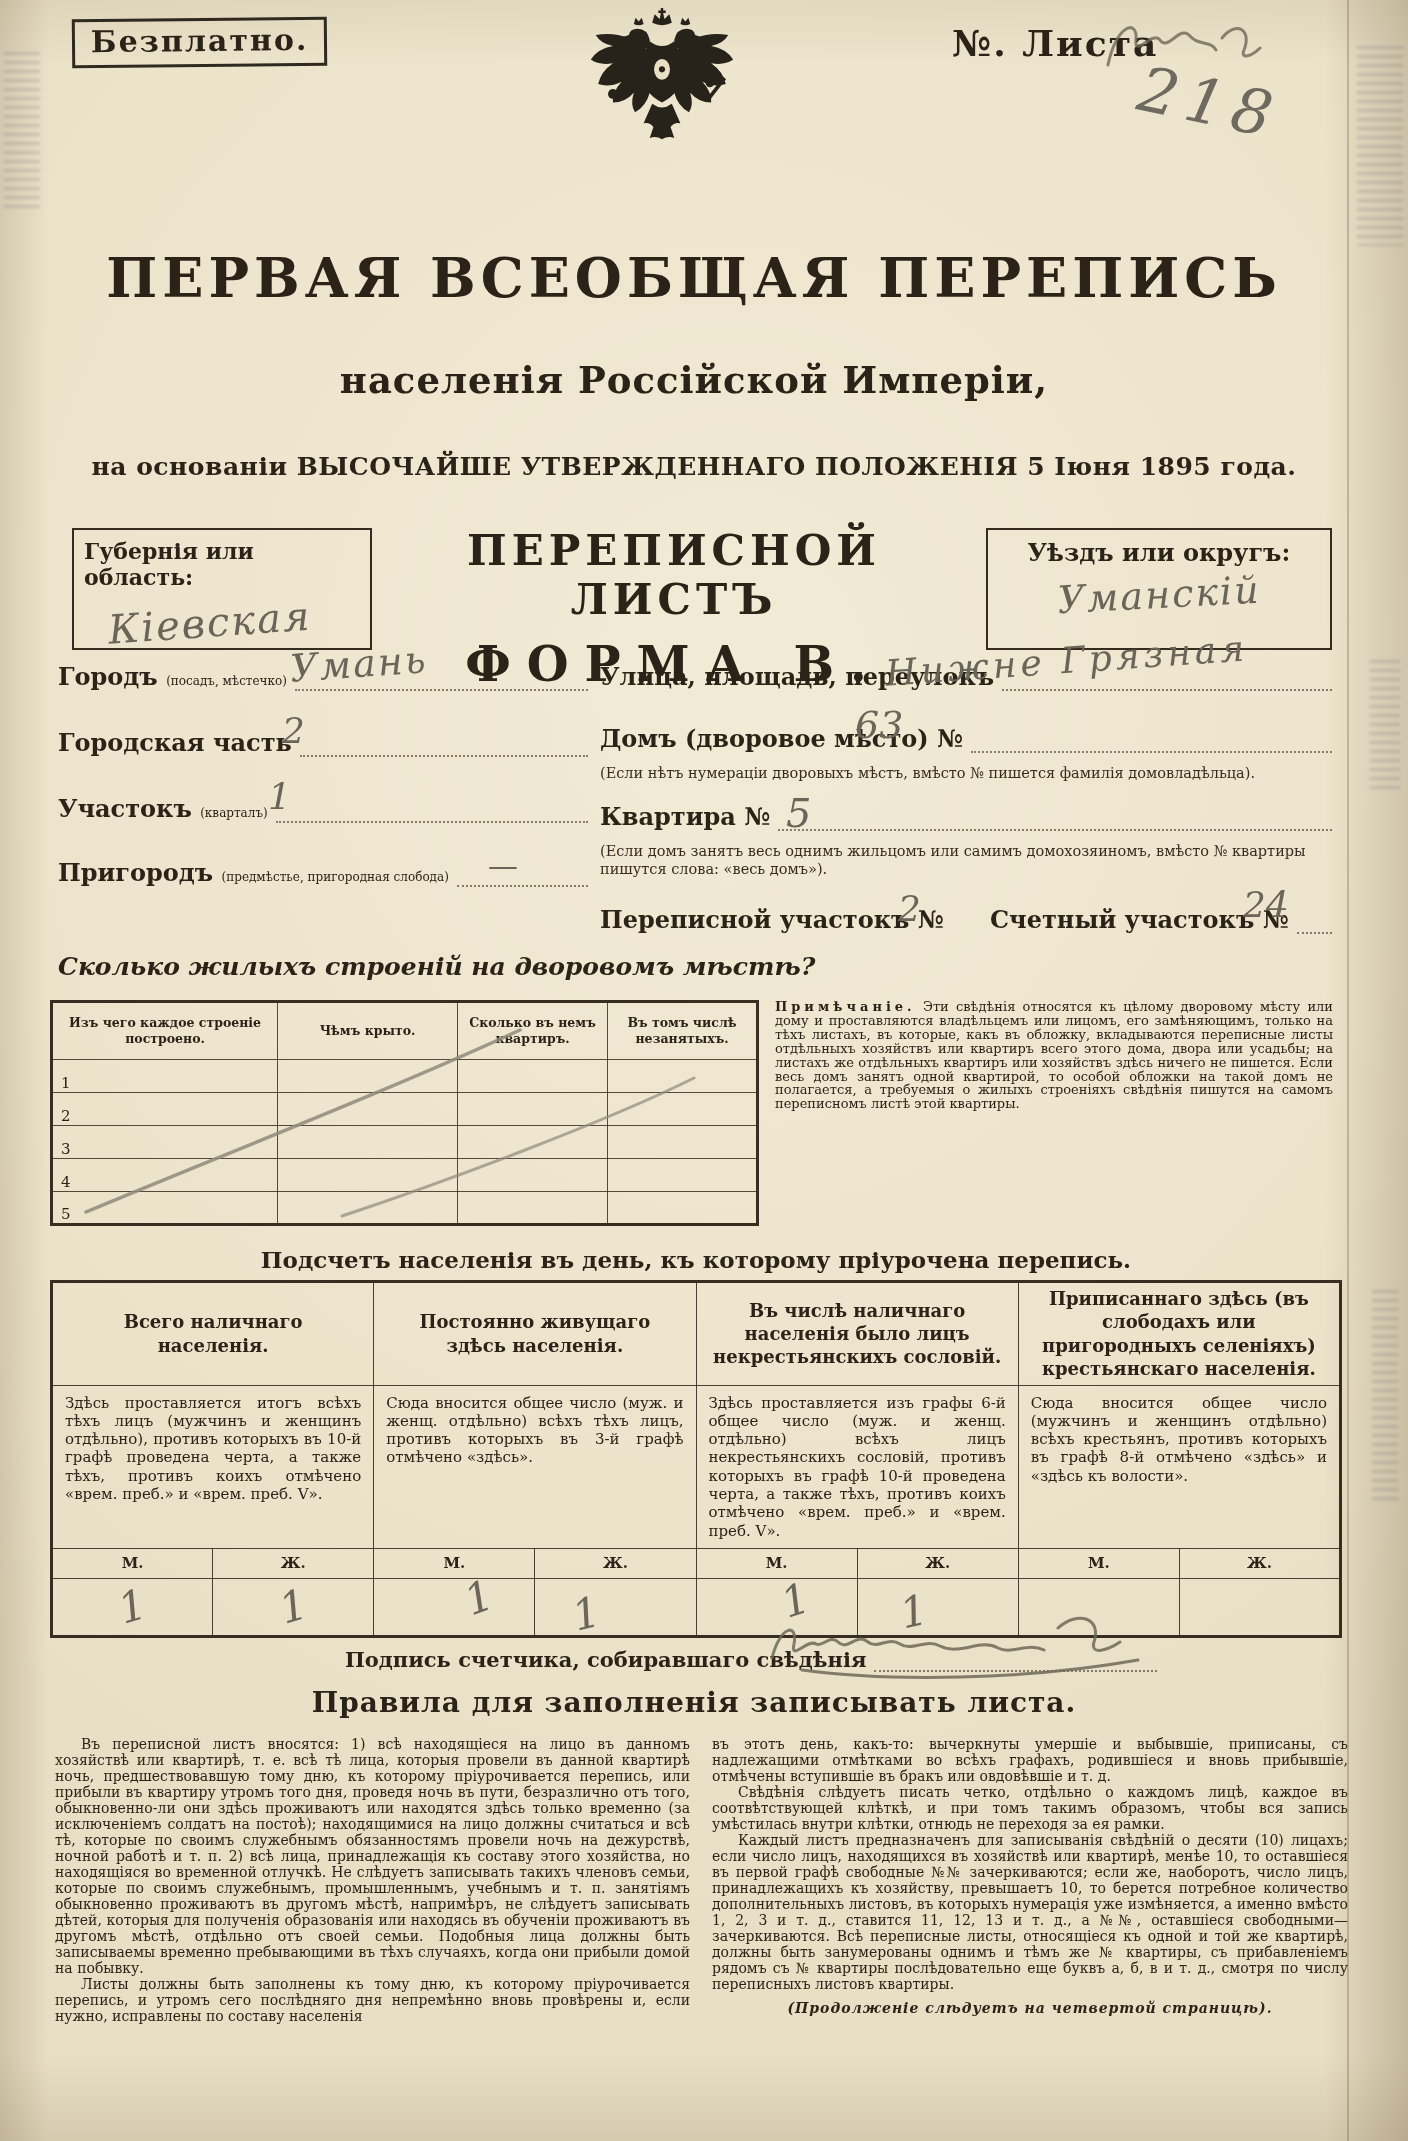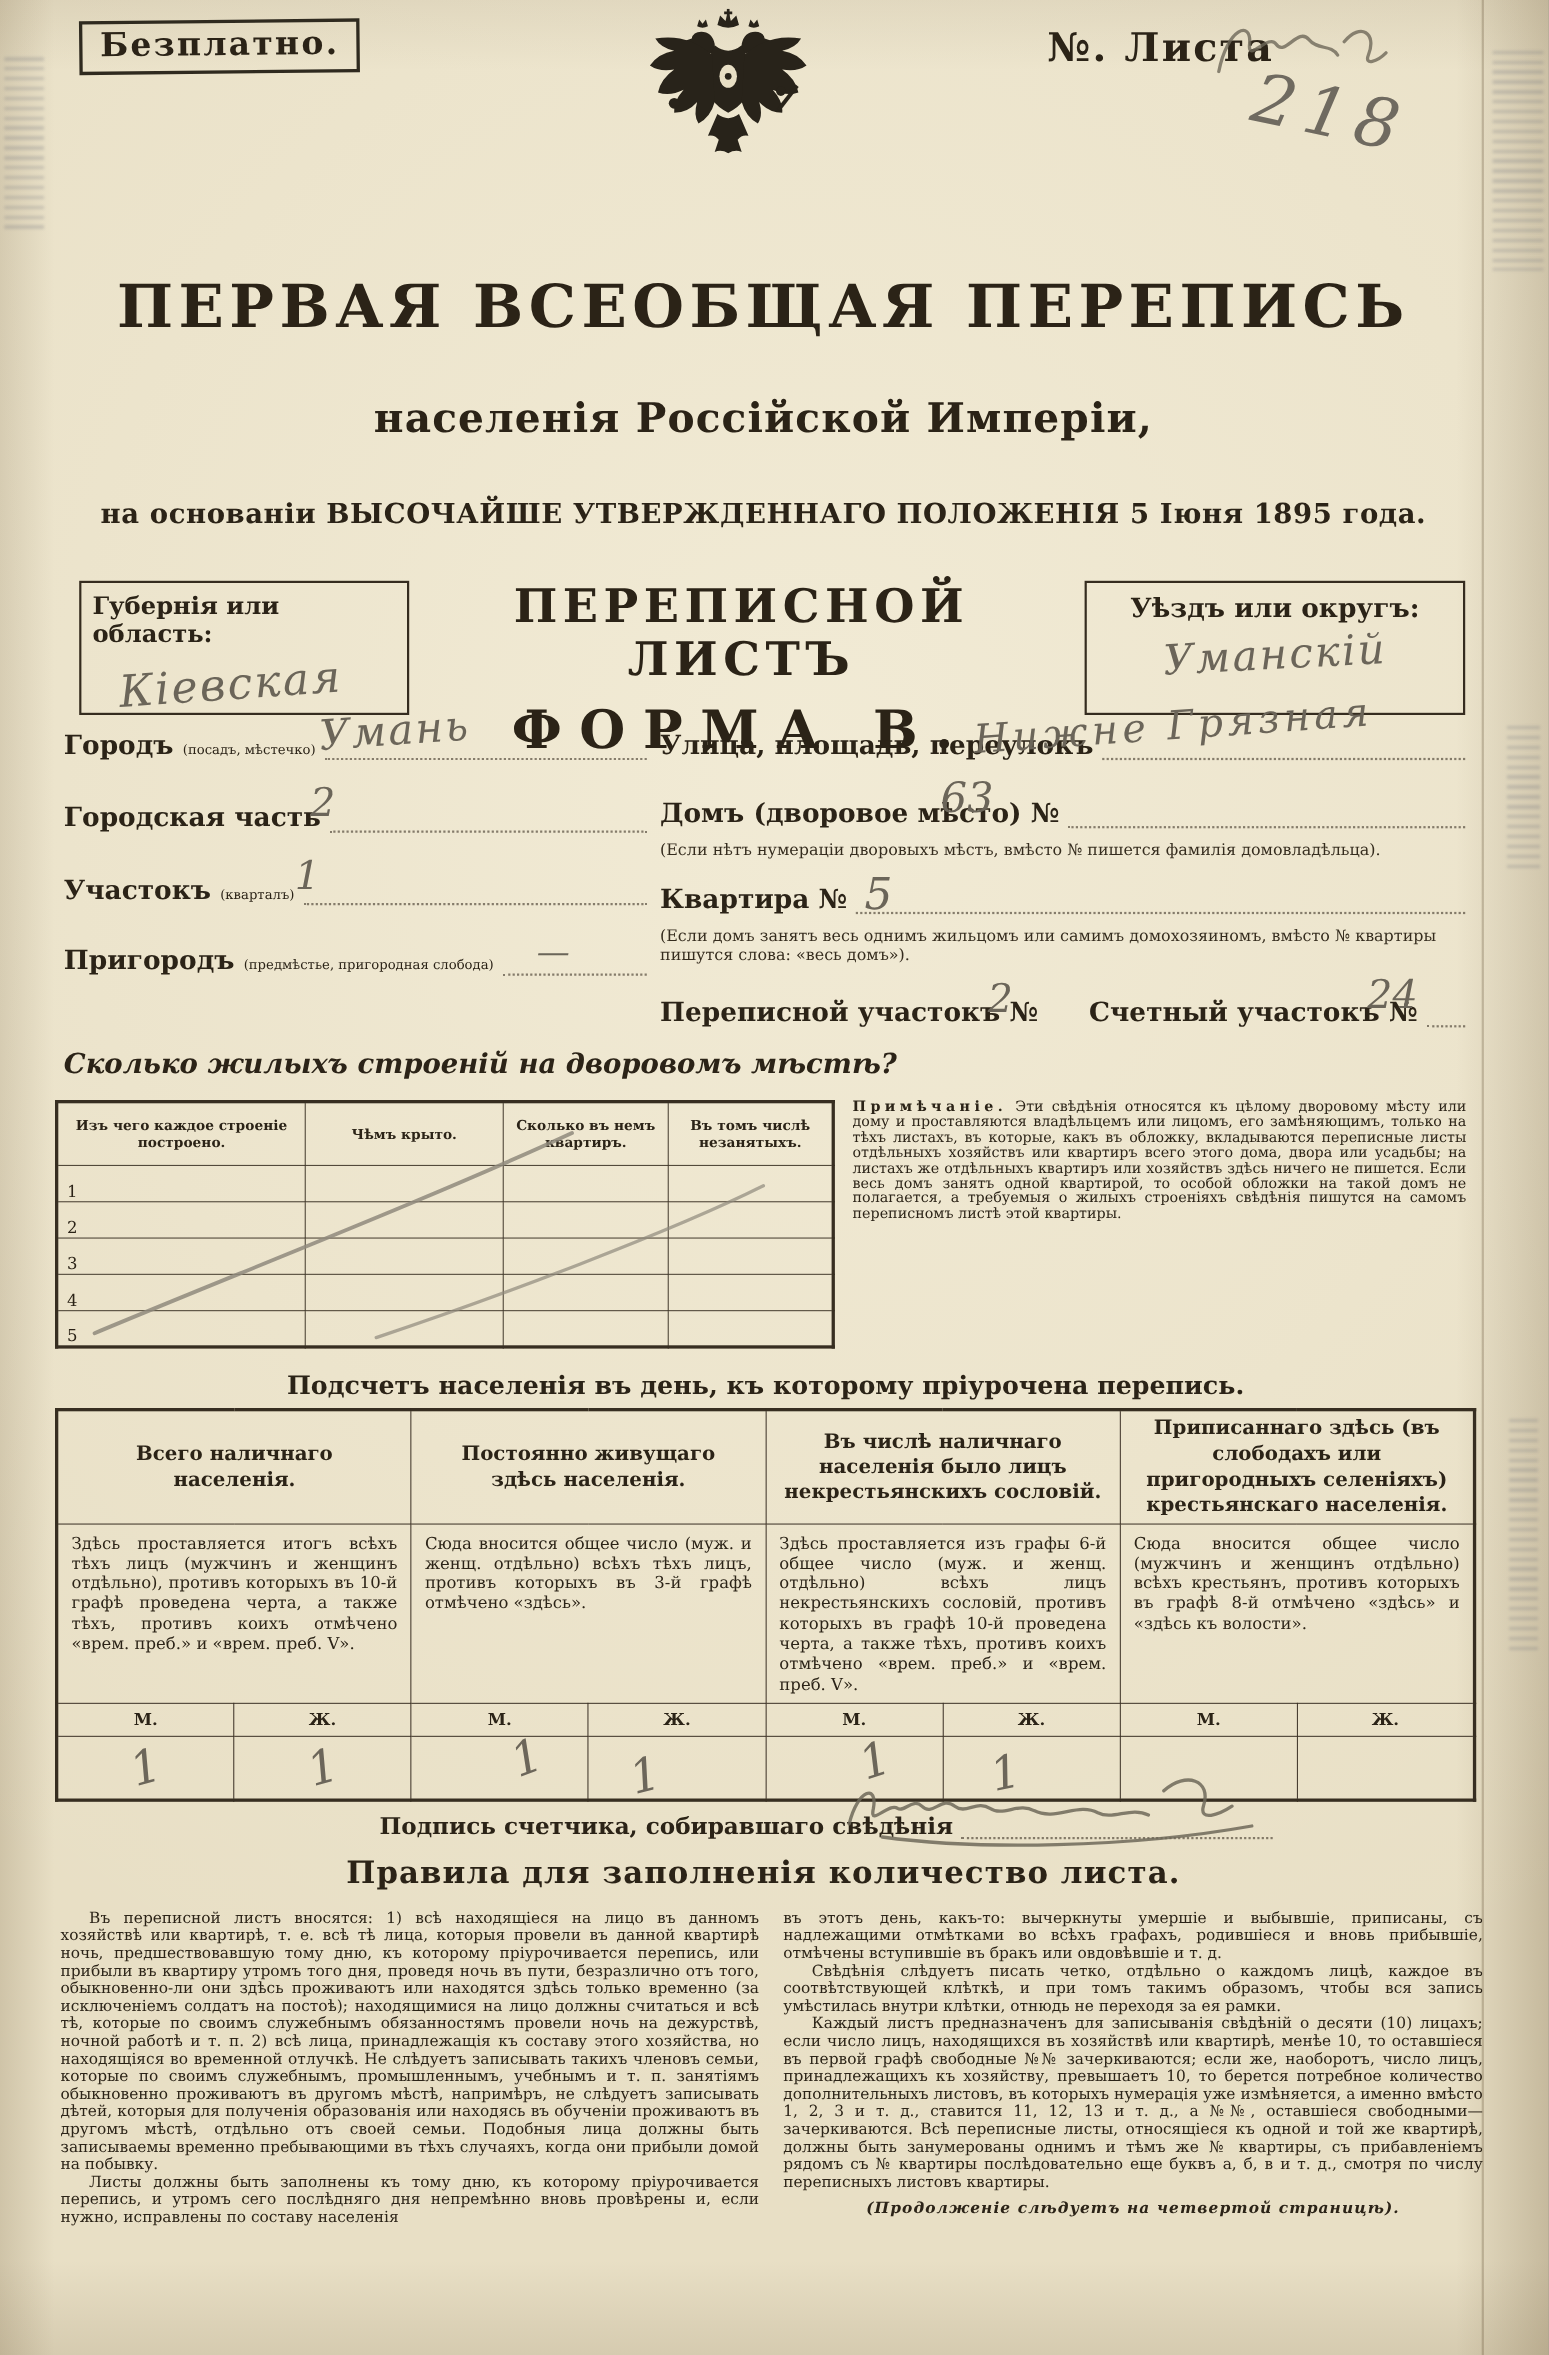--- a/index.html
+++ b/index.html
@@ -313,21 +313,21 @@
     </table>
 
   <div class="frow sigrow">
     <span class="siglabel">Подпись счетчика, собиравшаго свѣдѣнія</span>
     <span class="leader"></span>
   </div>
   <svg class="abs sig-scrawl" width="400" height="92" viewBox="0 0 400 92">
     <path d="M12 62 C20 30 38 26 34 48 C30 66 48 42 56 48 C62 52 70 38 78 46 C88 56 96 36 108 46 C118 54 128 40 140 48 C152 56 166 42 180 50 C200 60 220 42 238 52 C252 59 268 46 284 54 M298 32 C318 14 342 22 334 46 C330 60 348 54 360 46 M42 74 C130 86 266 84 378 64" fill="none" stroke="#6e6859" stroke-width="3" stroke-linecap="round" opacity=".85"></path>
   </svg>
 
-  <div class="abs content center rtitle">Правила для заполненія количество листа.</div>
+  <div class="abs content center rtitle">Правила для заполненія записывать листа.</div>
   <div class="rcol rcol-left">
     <p>Въ переписной листъ вносятся: 1) всѣ находящіеся на лицо въ данномъ хозяйствѣ или квартирѣ, т. е. всѣ тѣ лица, которыя провели въ данной квартирѣ ночь, предшествовавшую тому дню, къ которому пріурочивается перепись, или прибыли въ квартиру утромъ того дня, проведя ночь въ пути, безразлично отъ того, обыкновенно-ли они здѣсь проживаютъ или находятся здѣсь только временно (за исключеніемъ солдатъ на постоѣ); находящимися на лицо должны считаться и всѣ тѣ, которые по своимъ служебнымъ обязанностямъ провели ночь на дежурствѣ, ночной работѣ и т. п. 2) всѣ лица, принадлежащія къ составу этого хозяйства, но находящіяся во временной отлучкѣ. Не слѣдуетъ записывать такихъ членовъ семьи, которые по своимъ служебнымъ, промышленнымъ, учебнымъ и т. п. занятіямъ обыкновенно проживаютъ въ другомъ мѣстѣ, напримѣръ, не слѣдуетъ записывать дѣтей, которыя для полученія образованія или находясь въ обученіи проживаютъ въ другомъ мѣстѣ, отдѣльно отъ своей семьи. Подобныя лица должны быть записываемы временно пребывающими въ тѣхъ случаяхъ, когда они прибыли домой на побывку.</p>
     <p>Листы должны быть заполнены къ тому дню, къ которому пріурочивается перепись, и утромъ сего послѣдняго дня непремѣнно вновь провѣрены и, если нужно, исправлены по составу населенія</p>
   </div>
   <div class="rcol rcol-right">
     <p class="noind">въ этотъ день, какъ-то: вычеркнуты умершіе и выбывшіе, приписаны, съ надлежащими отмѣтками во всѣхъ графахъ, родившіеся и вновь прибывшіе, отмѣчены вступившіе въ бракъ или овдовѣвшіе и т. д.</p>
     <p>Свѣдѣнія слѣдуетъ писать четко, отдѣльно о каждомъ лицѣ, каждое въ соотвѣтствующей клѣткѣ, и при томъ такимъ образомъ, чтобы вся запись умѣстилась внутри клѣтки, отнюдь не переходя за ея рамки.</p>
     <p>Каждый листъ предназначенъ для записыванія свѣдѣній о десяти (10) лицахъ; если число лицъ, находящихся въ хозяйствѣ или квартирѣ, менѣе 10, то оставшіеся въ первой графѣ свободные №№ зачеркиваются; если же, наоборотъ, число лицъ, принадлежащихъ къ хозяйству, превышаетъ 10, то берется потребное количество дополнительныхъ листовъ, въ которыхъ нумерація уже измѣняется, а именно вмѣсто 1, 2, 3 и т. д., ставится 11, 12, 13 и т. д., а №№, оставшіеся свободными—зачеркиваются. Всѣ переписные листы, относящіеся къ одной и той же квартирѣ, должны быть занумерованы однимъ и тѣмъ же № квартиры, съ прибавленіемъ рядомъ съ № квартиры послѣдовательно еще буквъ а, б, в и т. д., смотря по числу переписныхъ листовъ квартиры.</p>
     <div class="rfooter">(Продолженіе слѣдуетъ на четвертой страницѣ).</div>
   </div>

